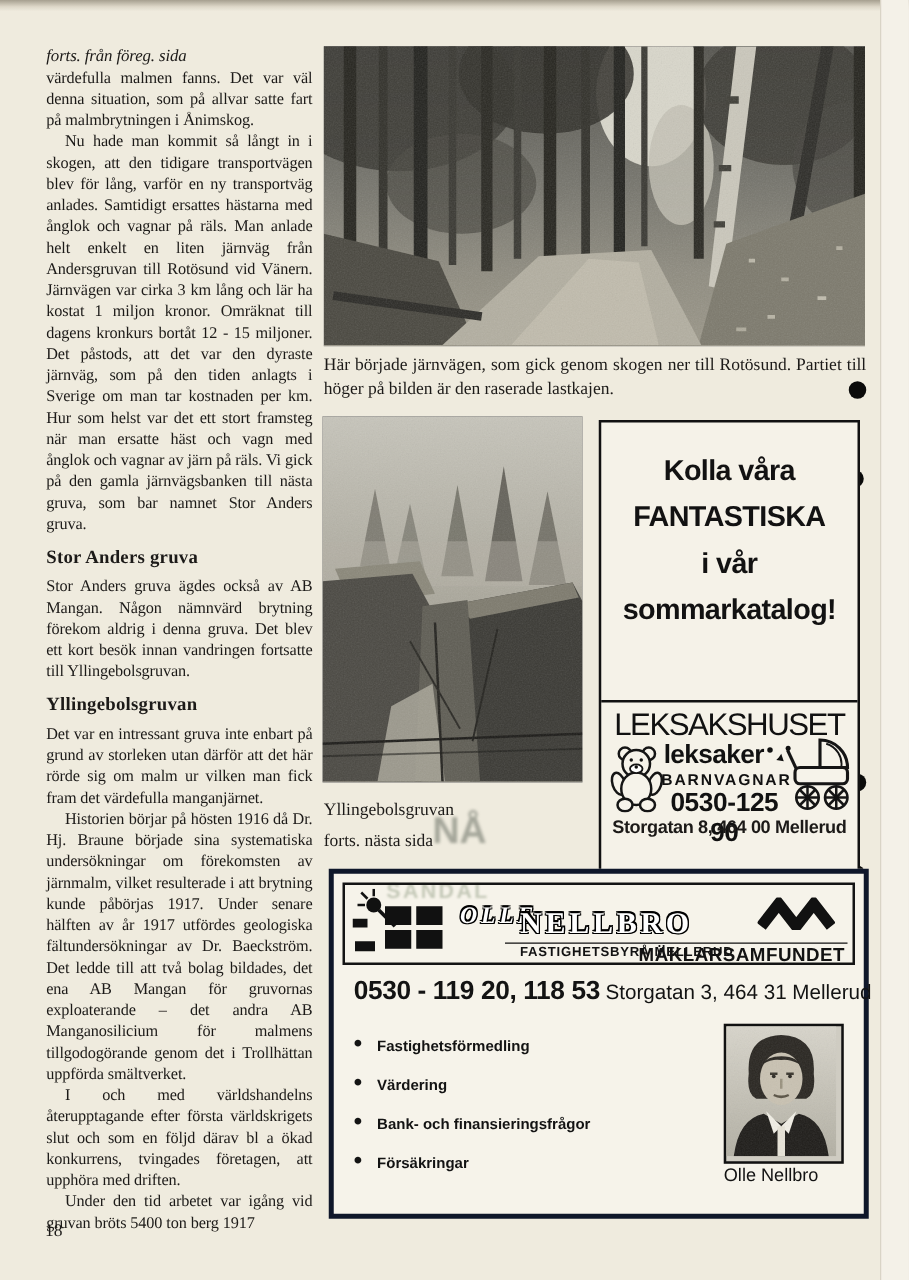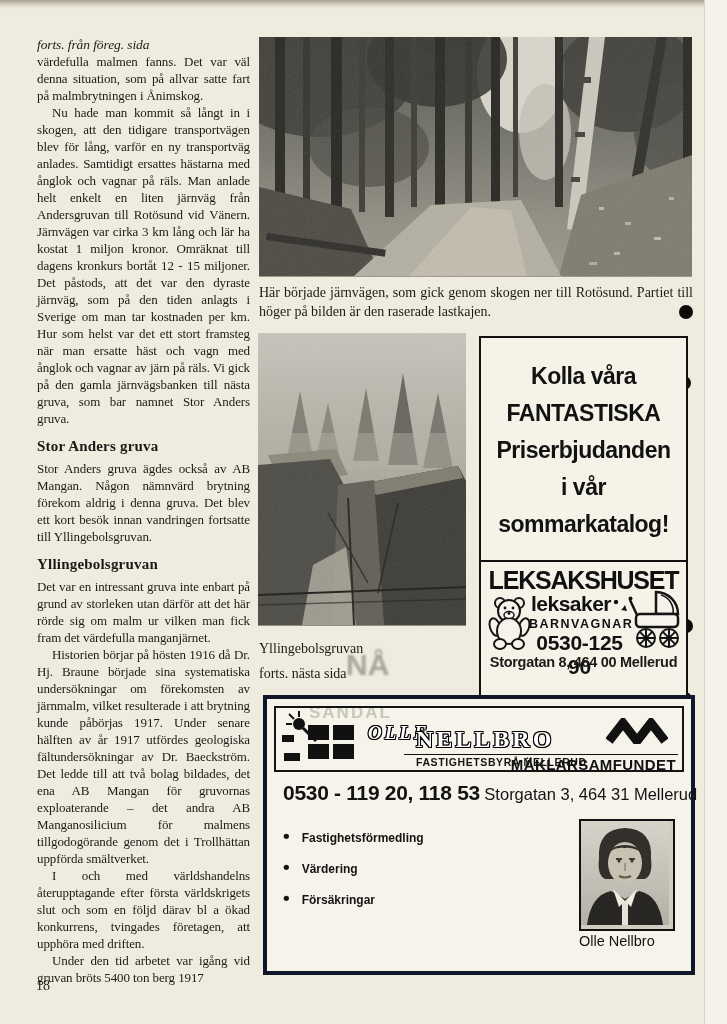--- a/index.html
+++ b/index.html
@@ -31,21 +31,21 @@
   .cap2b{left:259px;top:665px;}
 
   
   .ad1{position:absolute;left:479px;top:336px;width:209px;height:436px;
        border:2px solid #111;background:#f5f2e8;box-sizing:border-box;
        font-family:"Liberation Sans", sans-serif;}
   .promo{position:absolute;left:0;top:20px;width:100%;text-align:center;
        font-weight:bold;font-size:23px;line-height:37px;letter-spacing:-0.5px;color:#121212;}
   .ad1-divider{position:absolute;left:0;top:222px;width:100%;border-top:2px solid #111;}
   .leks-name{position:absolute;left:0;top:228px;width:100%;text-align:center;
-       font-weight:bold;font-size:25px;letter-spacing:-1.2px;color:#111;}
+       font-weight:normal;font-size:25px;letter-spacing:-1.2px;color:#111;}
   .teddy{position:absolute;left:7px;top:256px;}
   .pram{position:absolute;right:4px;top:250px;}
   .leks-line{position:absolute;left:48px;right:56px;text-align:center;color:#111;}
   .leksaker{top:254px;font-weight:bold;font-size:21px;letter-spacing:-0.5px;}
   .barnvagnar{top:279px;font-weight:bold;font-size:12.5px;letter-spacing:1.5px;}
   .leksphone{top:293px;font-weight:bold;font-size:21px;letter-spacing:-0.3px;}
   .leksaddr{position:absolute;left:0;top:316px;width:100%;text-align:center;
        font-weight:bold;font-size:14.5px;letter-spacing:-0.3px;}
   .arrow-ic{display:inline-block;vertical-align:middle;margin-left:2px;}
 
@@ -193,21 +193,20 @@
       <rect width="208" height="293" filter="url(#grain)" opacity="0.15"></rect>
     </svg>
   </div>
   <div class="caption cap2a">Yllingebolsgruvan</div>
   <div class="caption cap2b">forts. nästa sida</div>
 
   <div class="ad1">
     <div class="promo">
       <div>Kolla våra</div>
       <div>FANTASTISKA</div>
-      <div>Priserbjudanden</div>
       <div>i vår</div>
       <div>sommarkatalog!</div>
     </div>
     <div class="ad1-divider"></div>
     <div class="leks-name">LEKSAKSHUSET</div>
     <span class="teddy">
       <svg width="44" height="56" viewBox="0 0 44 56">
         <g fill="#f6f3ea" stroke="#151515" stroke-width="2">
           <circle cx="12" cy="9" r="5"></circle>
             <circle cx="31" cy="9" r="5"></circle>
@@ -289,20 +288,21 @@
         </svg>
       </span>
     </div>
     <div class="phone-row">
       <span class="phone">0530 - 119 20, 118 53</span>
       <span class="addr">Storgatan 3, 464 31 Mellerud</span>
     </div>
     <ul class="services">
       <li>Fastighetsförmedling</li>
       <li>Värdering</li>
+      <li>Bank- och finansieringsfrågor</li>
       <li>Försäkringar</li>
     </ul>
     <div class="portrait">
       <svg width="88" height="104" viewBox="0 0 88 104">
         <defs>
             <linearGradient id="g3" x1="0" y1="0" x2="0" y2="1">
           <stop offset="0" stop-color="#d8d5cb"></stop>
               <stop offset="1" stop-color="#b3b0a4"></stop>
             </linearGradient>
           </defs>

